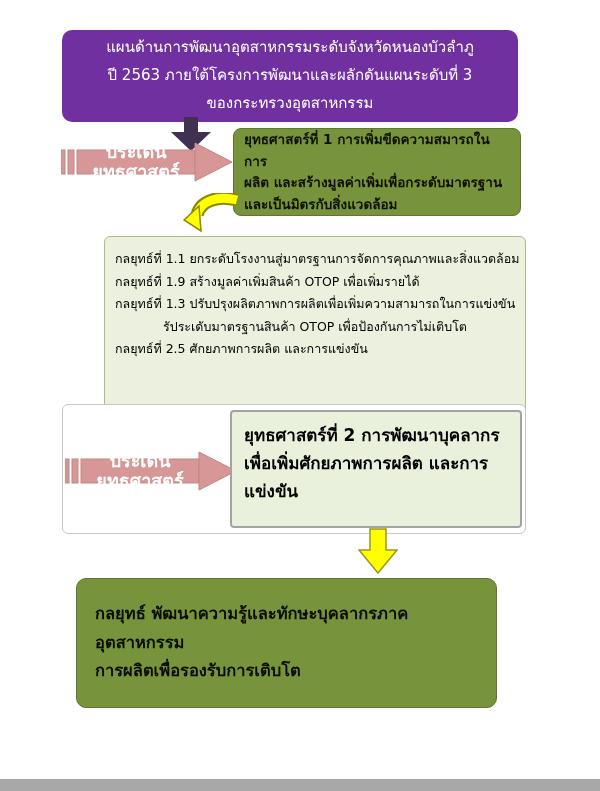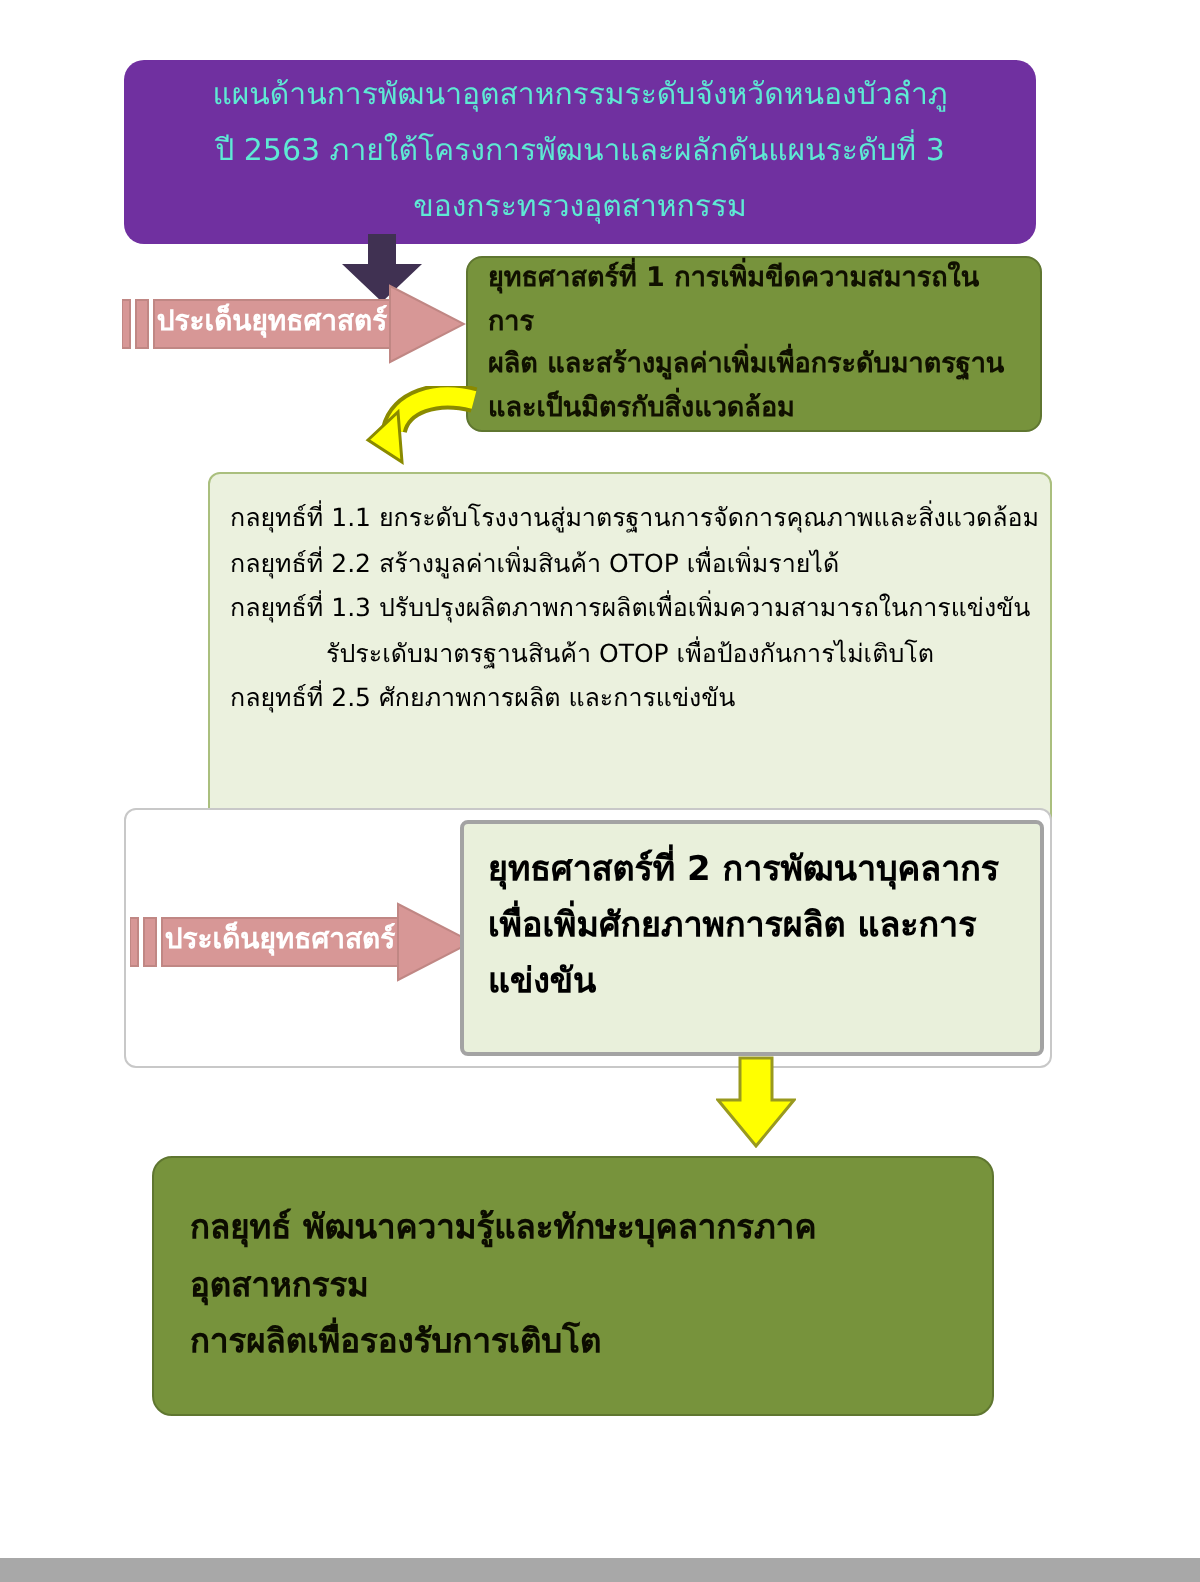--- a/index.html
+++ b/index.html
@@ -5,34 +5,34 @@
   html,body{margin:0;padding:0;background:#ffffff;}
   #canvas{
     position:relative;width:600px;height:791px;background:#ffffff;overflow:hidden;
     font-family:"DejaVu Sans","Liberation Sans",sans-serif;color:#000;
   }
   .abs{position:absolute;}
   .preline{white-space:pre-line;}
 
   .title-box{
     left:62px;top:30px;width:456px;height:92px;
-    background:#7030a0;border-radius:10px;color:#5eead4;
+    background:#7030a0;border-radius:10px;color:#ffffff;
     display:flex;align-items:center;justify-content:center;text-align:center;
     font-size:15px;line-height:1.85;padding:0 14px;box-sizing:border-box;
   }
 
   .purple-down-arrow{left:171px;top:117px;width:40px;height:34px;}
 
   .pink-arrow{width:172px;height:42px;}
   .pink-arrow-1{left:61px;top:141px;}
   .pink-arrow-2{left:65px;top:450px;}
   .pink-arrow .label{
     position:absolute;left:14px;top:0;width:122px;height:42px;
     display:flex;align-items:center;justify-content:center;
-    color:#fff;font-weight:bold;font-size:14px;text-align:center;line-height:1.1;
+    color:#fff;font-weight:bold;font-size:18px;text-align:center;line-height:1.1;
   }
 
   .green-box-1{
     left:233px;top:128px;width:288px;height:88px;
     background:#77933c;border-radius:8px;border:1px solid #5f7630;
     box-sizing:border-box;padding:0 10px;
     font-size:13.5px;font-weight:bold;color:#101000;line-height:1.6;
   }
 
   .yellow-curve{left:182px;top:193px;width:58px;height:42px;}
@@ -96,21 +96,21 @@
 และเป็นมิตรกับสิ่งแวดล้อม</div>
 
   <svg class="abs yellow-curve" viewBox="0 0 58 42">
     <path d="M55,7 C36,2 18,8 15,22" stroke="#8a8a00" stroke-width="13" fill="none"></path>
     <path d="M55,7 C36,2 18,8 15,22" stroke="#ffff00" stroke-width="9" fill="none"></path>
     <polygon points="2,27 17,13 19,38" fill="#ffff00" stroke="#8a8a00" stroke-width="1.5"></polygon>
   </svg>
 
   <div class="abs pale-box">
     <div class="tactic">กลยุทธ์ที่ 1.1 ยกระดับโรงงานสู่มาตรฐานการจัดการคุณภาพและสิ่งแวดล้อม</div>
-    <div class="tactic">กลยุทธ์ที่ 2.2 สร้างมูลค่าเพิ่มสินค้า OTOP เพื่อเพิ่มรายได้</div>
+    <div class="tactic">กลยุทธ์ที่ 1.9 สร้างมูลค่าเพิ่มสินค้า OTOP เพื่อเพิ่มรายได้</div>
     <div class="tactic">กลยุทธ์ที่ 1.3 ปรับปรุงผลิตภาพการผลิตเพื่อเพิ่มความสามารถในการแข่งขัน</div>
     <div class="tactic indent">รัประเดับมาตรฐานสินค้า OTOP เพื่อป้องกันการไม่เติบโต</div>
     <div class="tactic">กลยุทธ์ที่ 2.5 ศักยภาพการผลิต และการแข่งขัน</div>
   </div>
 
   <div class="abs section2-frame"></div>
 
   <div class="abs pink-arrow pink-arrow-2">
     <svg viewBox="0 0 172 42" width="172" height="42">
       <rect x="0" y="9" width="4" height="24" fill="#d79796" stroke="#c08784" stroke-width="1"></rect>

